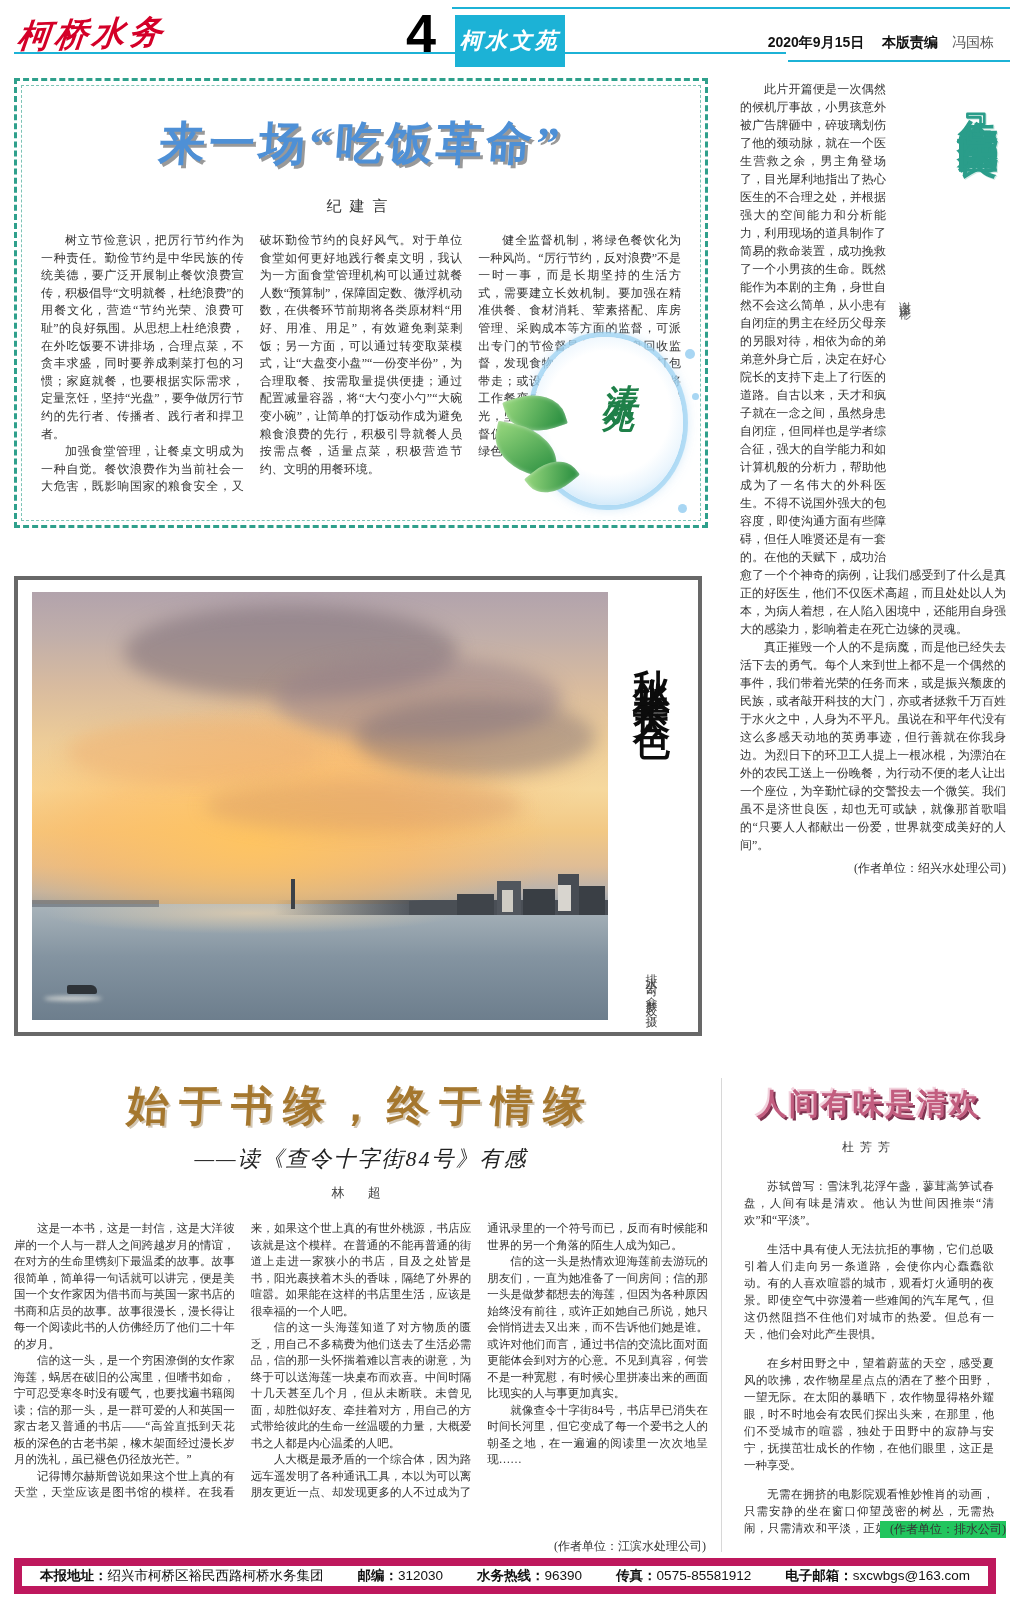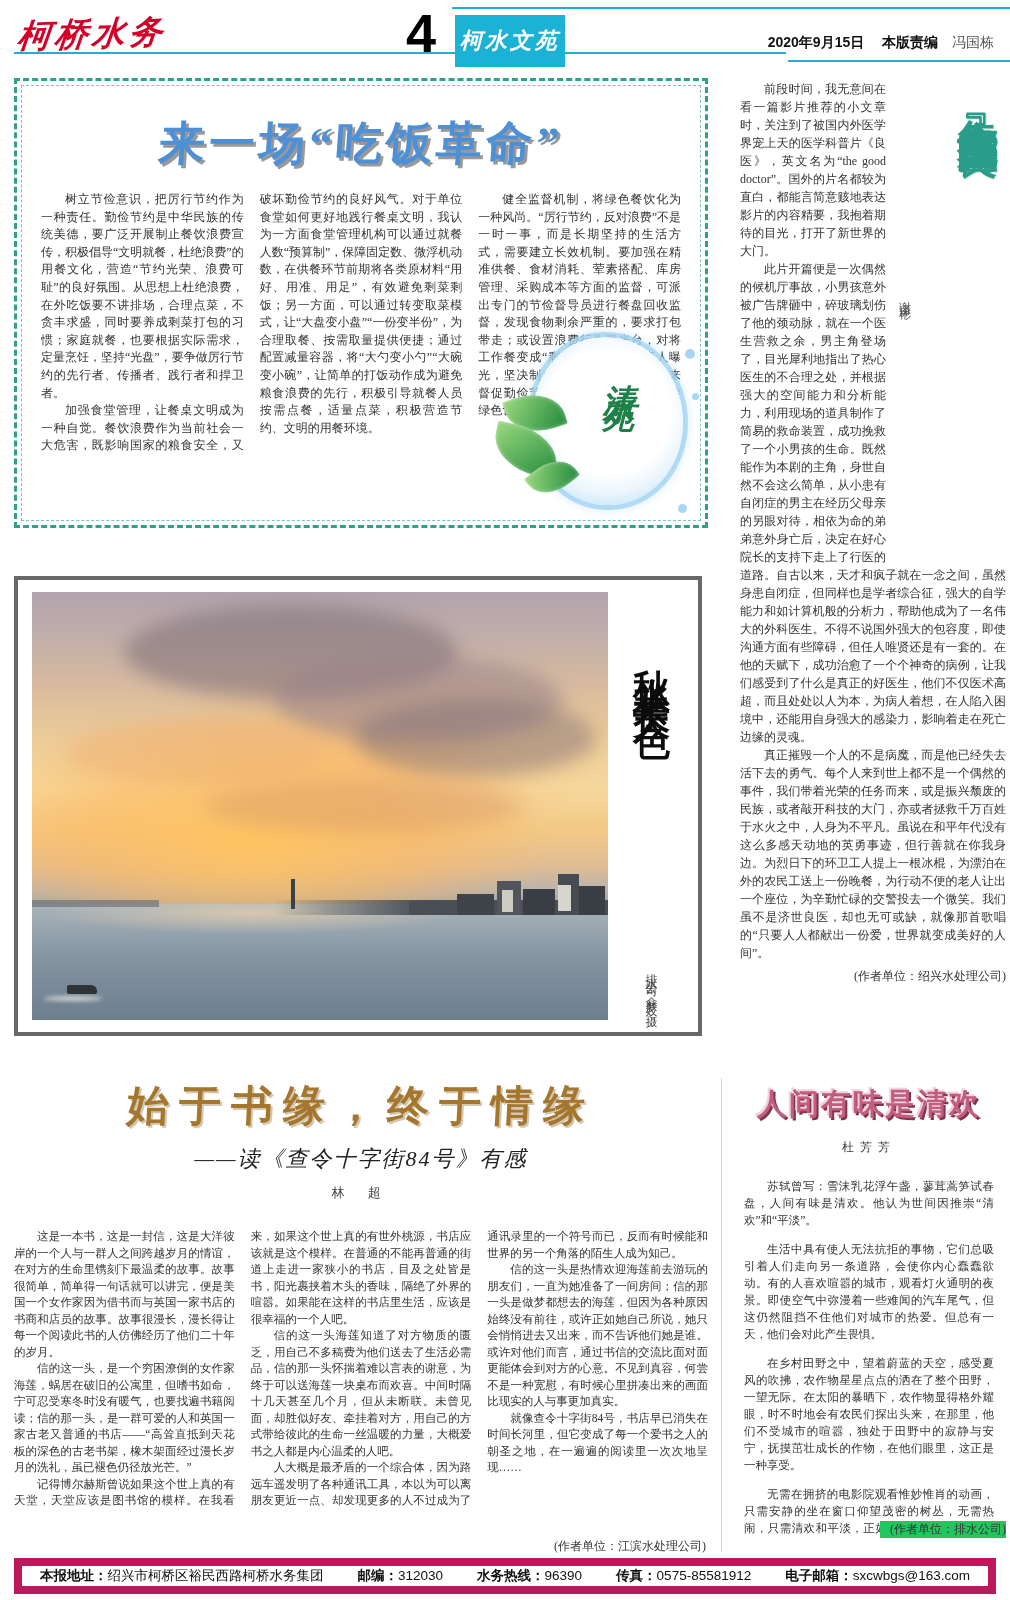--- a/index.html
+++ b/index.html
@@ -92,21 +92,21 @@
   .doc-author{position:absolute;left:2px;top:212px;writing-mode:vertical-rl;font-size:12px;color:#555;letter-spacing:3px;}
   .doc-body p{margin:0;text-indent:2em;font-size:12px;line-height:18px;text-align:justify;color:#333;}
   .doc-attr{margin-top:6px;text-align:right;font-size:12px;color:#333;}
 
   
   .art-book{position:absolute;left:14px;top:1078px;width:694px;height:477px;}
   .book-title{text-align:center;font-size:42px;font-weight:900;color:#a5772e;letter-spacing:10px;
               transform:skewX(-3deg);text-shadow:2px 2px 0 rgba(130,95,40,0.35);}
   .book-subtitle{margin-top:10px;text-align:center;font-size:22px;color:#222;letter-spacing:2px;font-style:italic;}
   .book-author{margin-top:10px;text-align:center;font-size:13px;letter-spacing:10px;color:#444;}
-  .book-body{position:relative;margin-top:26px;height:330px;overflow:hidden;column-count:3;column-gap:16px;
+  .book-body{position:relative;margin-top:18px;height:330px;overflow:hidden;column-count:3;column-gap:16px;
              font-size:11.5px;line-height:16.5px;text-align:justify;color:#333;}
   .book-body p{margin:0;text-indent:2em;}
   .book-attr{position:absolute;right:2px;bottom:0;background:#fff;padding-left:10px;
              font-size:12px;color:#333;}
 
   
   .vdivider{position:absolute;left:721px;top:1078px;height:474px;width:1px;background:#d8d8d8;}
   .art-qh{position:absolute;left:732px;top:1072px;width:274px;height:483px;}
   .qh-title{margin-top:12px;text-align:center;font-size:30px;font-weight:900;color:#c25d7f;letter-spacing:2px;
             font-family:"Liberation Sans","DejaVu Sans",sans-serif;
@@ -136,20 +136,21 @@
     <span class="dt">2020年9月15日</span>
     <span class="ed-label">本版责编</span>
     <span class="ed-name">冯国栋</span>
   </div>
   <div class="hdr-line-left"></div>
   <div class="hdr-line-right"></div>
 
   <div class="art-rev">
     <div class="inner-outline"></div>
     <div class="rev-title">来一场“吃饭革命”</div>
+    <div class="rev-author">纪建言</div>
     <div class="rev-body">
       <p>树立节俭意识，把厉行节约作为一种责任。勤俭节约是中华民族的传统美德，要广泛开展制止餐饮浪费宣传，积极倡导“文明就餐，杜绝浪费”的用餐文化，营造“节约光荣、浪费可耻”的良好氛围。从思想上杜绝浪费，在外吃饭要不讲排场，合理点菜，不贪丰求盛，同时要养成剩菜打包的习惯；家庭就餐，也要根据实际需求，定量烹饪，坚持“光盘”，要争做厉行节约的先行者、传播者、践行者和捍卫者。</p>
       <p>加强食堂管理，让餐桌文明成为一种自觉。餐饮浪费作为当前社会一大危害，既影响国家的粮食安全，又破坏勤俭节约的良好风气。对于单位食堂如何更好地践行餐桌文明，我认为一方面食堂管理机构可以通过就餐人数“预算制”，保障固定数、微浮机动数，在供餐环节前期将各类原材料“用好、用准、用足”，有效避免剩菜剩饭；另一方面，可以通过转变取菜模式，让“大盘变小盘”“一份变半份”，为合理取餐、按需取量提供便捷；通过配置减量容器，将“大勺变小勺”“大碗变小碗”，让简单的打饭动作成为避免粮食浪费的先行，积极引导就餐人员按需点餐，适量点菜，积极营造节约、文明的用餐环境。</p>
       <p>健全监督机制，将绿色餐饮化为一种风尚。“厉行节约，反对浪费”不是一时一事，而是长期坚持的生活方式，需要建立长效机制。要加强在精准供餐、食材消耗、荤素搭配、库房管理、采购成本等方面的监督，可派出专门的节俭督导员进行餐盘回收监督，发现食物剩余严重的，要求打包带走；或设置浪费行为曝光台，对将工作餐变成“剩宴”的人员进行真人曝光，坚决制止餐饮浪费行为并以此来督促勤俭节约习惯的养成，努力打造绿色食堂。</p>
 
     </div>
     <div class="seal">
       <div class="seal-circle"></div>
       <div class="seal-dot" style="right:6px;top:26px;width:10px;height:10px;"></div>
       <div class="seal-dot" style="right:2px;top:70px;width:7px;height:7px;"></div>
@@ -192,21 +193,20 @@
       <div class="photo-credit">排水公司 俞梦姣 摄</div>
     </div>
   </div>
 
   <div class="art-doc">
     <div class="doc-float">
       <div class="doc-title">每个人都能成为『良医』</div>
       <div class="doc-author">谢泽彬</div>
     </div>
     <div class="doc-body">
-      <p>前段时间，我无意间在看一篇影片推荐的小文章时，关注到了被国内外医学界宠上天的医学科普片《良医》，英文名为“the good doctor”。国外的片名都较为直白，都能言简意赅地表达影片的内容精要，我抱着期待的目光，打开了新世界的大门。</p>
       <p>此片开篇便是一次偶然的候机厅事故，小男孩意外被广告牌砸中，碎玻璃划伤了他的颈动脉，就在一个医生营救之余，男主角登场了，目光犀利地指出了热心医生的不合理之处，并根据强大的空间能力和分析能力，利用现场的道具制作了简易的救命装置，成功挽救了一个小男孩的生命。既然能作为本剧的主角，身世自然不会这么简单，从小患有自闭症的男主在经历父母亲的另眼对待，相依为命的弟弟意外身亡后，决定在好心院长的支持下走上了行医的道路。自古以来，天才和疯子就在一念之间，虽然身患自闭症，但同样也是学者综合征，强大的自学能力和如计算机般的分析力，帮助他成为了一名伟大的外科医生。不得不说国外强大的包容度，即使沟通方面有些障碍，但任人唯贤还是有一套的。在他的天赋下，成功治愈了一个个神奇的病例，让我们感受到了什么是真正的好医生，他们不仅医术高超，而且处处以人为本，为病人着想，在人陷入困境中，还能用自身强大的感染力，影响着走在死亡边缘的灵魂。</p>
       <p>真正摧毁一个人的不是病魔，而是他已经失去活下去的勇气。每个人来到世上都不是一个偶然的事件，我们带着光荣的任务而来，或是振兴颓废的民族，或者敲开科技的大门，亦或者拯救千万百姓于水火之中，人身为不平凡。虽说在和平年代没有这么多感天动地的英勇事迹，但行善就在你我身边。为烈日下的环卫工人提上一根冰棍，为漂泊在外的农民工送上一份晚餐，为行动不便的老人让出一个座位，为辛勤忙碌的交警投去一个微笑。我们虽不是济世良医，却也无可或缺，就像那首歌唱的“只要人人都献出一份爱，世界就变成美好的人间”。</p>
       <div class="doc-attr">(作者单位：绍兴水处理公司)</div>
     </div>
   </div>
 
   <div class="art-book">
     <div class="book-title">始于书缘，终于情缘</div>
     <div class="book-subtitle">——读《查令十字街84号》有感</div>
     <div class="book-author">林  超</div>

